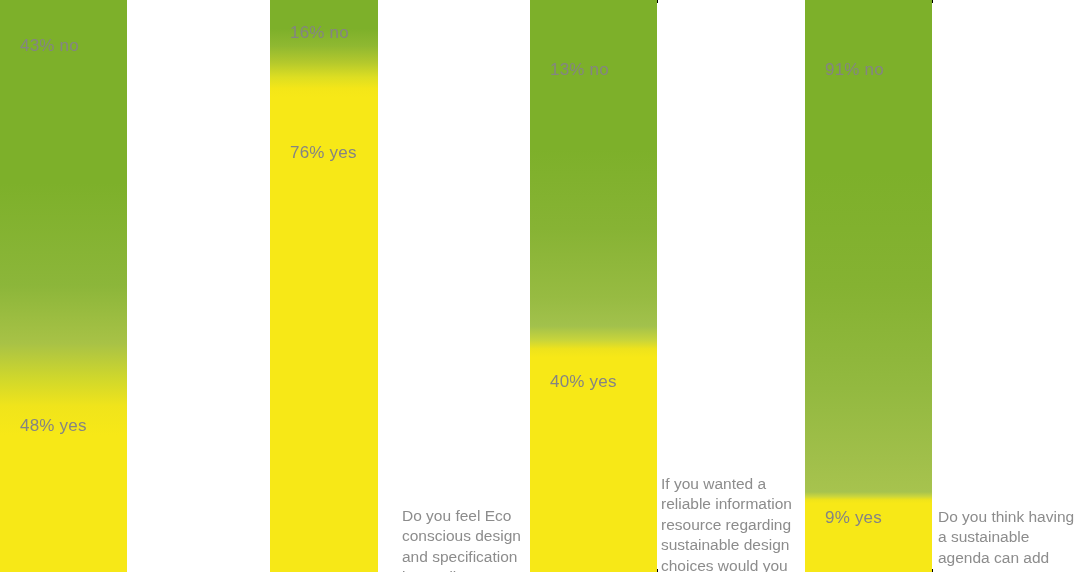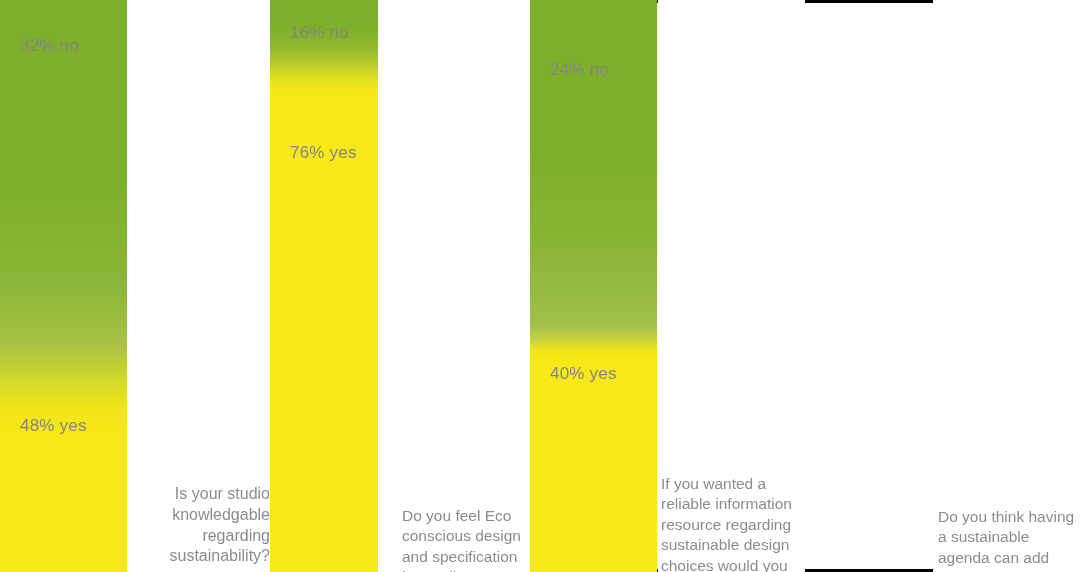--- a/index.html
+++ b/index.html
@@ -72,21 +72,21 @@
   <div class="bar" style="left:0px; width:127px;">
     <div class="bar-fill" style="background: linear-gradient(to bottom,
                   #7db02a 0%,
                   #7db02a 32%,
                   #8cb63a 50%,
                   #a8c246 60%,
                   #cfd72c 66%,
                   #f0e41b 71%,
                   #f7e817 76%,
                   #f7e817 100%);"></div>
-    <div class="pct-label" style="top:36px;">32% no</div>
+    <div class="pct-label" style="top:36px;">43% no</div>
     <div class="pct-label" style="top:416px;">48% yes</div>
   </div>
 
   <div class="bar" style="left:270px; width:108px;">
     <div class="bar-fill" style="background: linear-gradient(to bottom,
                   #7db02a 0%,
                   #7db02a 5%,
                   #8fb831 8%,
                   #b5c92c 11%,
                   #ddde22 13.5%,
@@ -101,29 +101,40 @@
     <div class="bar-fill" style="background: linear-gradient(to bottom,
                   #7db02a 0%,
                   #7db02a 26%,
                   #87b334 40%,
                   #97bb42 52%,
                   #a2c14c 57%,
                   #c9d53a 59.5%,
                   #eee31c 61%,
                   #f7e817 62.5%,
                   #f7e817 100%);"></div>
-    <div class="pct-label" style="top:60px;">24% no</div>
-    <div class="pct-label" style="top:364px;">40% yes</div>
+    <div class="pct-label" style="top:60px;">13% no</div>
+    <div class="pct-label" style="top:372px;">40% yes</div>
   </div>
 
+  <div class="bar" style="left:805px; width:127px;">
+    <div class="bar-fill" style="background: linear-gradient(to bottom,
+                  #7db02a 0%,
+                  #7db02a 30%,
+                  #85b232 50%,
+                  #93b940 68%,
+                  #a0bf4a 80%,
+                  #a7c34e 86%,
+                  #cbd63c 86.8%,
+                  #f0e41a 87.4%,
+                  #f7e817 88%,
+                  #f7e817 100%);"></div>
+    <div class="pct-label" style="top:60px;">91% no</div>
+    <div class="pct-label" style="top:508px;">9% yes</div>
+  </div>
 
-  <div class="question align-right" style="left:127px; top:484px; width:143px; font-size:16px; line-height:1.30;">Is your studio
-knowledgable
-regarding
-sustainability?</div>
 
   <div class="question align-left" style="left:402px; top:506px; width:130px;">Do you feel Eco
 conscious design
 and specification
 is trending up?</div>
 
   <div class="question align-left" style="left:661px; top:474px; width:144px;">If you wanted a
 reliable information
 resource regarding
 sustainable design

